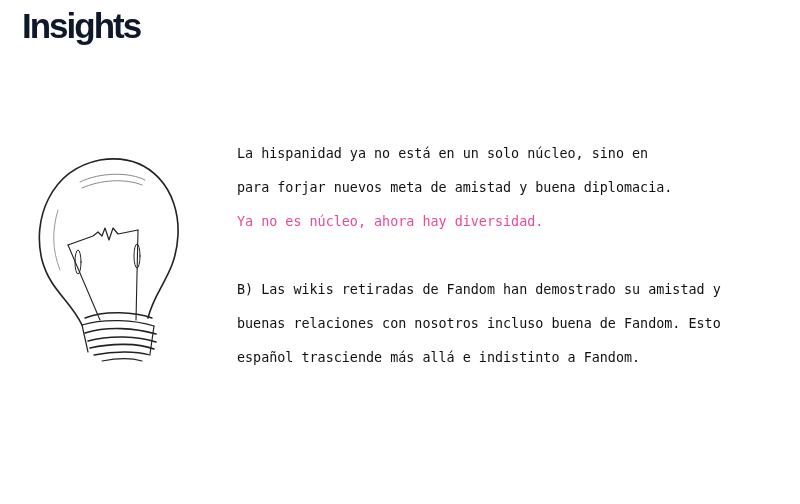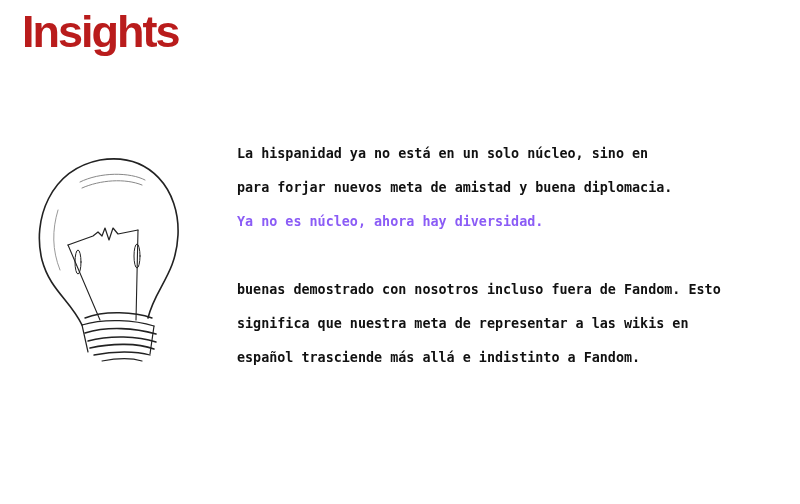--- a/index.html
+++ b/index.html
@@ -1,30 +1,30 @@
 <!DOCTYPE html>
 <html><head>
   <meta charset="utf-8">
   <style>
     html, body { margin:0; padding:0; background:#ffffff; }
     body { width:800px; height:504px; position:relative; overflow:hidden; }
     .title {
       position:absolute; left:22px; top:6px;
       font-family:"Liberation Sans", sans-serif; font-weight:bold;
-      font-size:45px; letter-spacing:-2px; color:#b91c1c; margin:0;
+      font-size:35px; letter-spacing:-2px; color:#0f172a; margin:0;
     }
     .bulb { position:absolute; left:30px; top:140px; width:150px; width:150px; height:230px; }
     .content {
       position:absolute; left:237px; top:128px; width:560px;
       font-family:"DejaVu Sans Mono", monospace; font-size:13.4px; line-height:17px;
       color:#111;
     }
-    .para { margin:0 0 17px 0; white-space:pre-line;font-weight:bold; }
+    .para { margin:0 0 17px 0; white-space:pre-line; }
     .line { display:block; white-space:pre; }
-    .accent { color:#8b5cf6; }
+    .accent { color:#ec4899; }
   </style>
 </head>
 <body>
 
 <h1 class="title">Insights</h1>
 
 <svg class="bulb" viewBox="0 0 150 230" fill="none" stroke="#222" stroke-linecap="round" stroke-linejoin="round">
 
   <path d="M52 185 C40 160 20 150 12 120 C2 80 20 30 70 20 C120 12 150 50 148 95 C146 135 125 148 118 178" stroke-width="1.6"></path>
 
@@ -48,22 +48,22 @@
   <path d="M52 185 L58 212 M124 186 L120 214" stroke-width="1.2"></path>
 </svg>
 
 <div class="content">
   <div class="para">
     <span class="line">La hispanidad ya no está en un solo núcleo, sino en</span>
     <span class="line">para forjar nuevos meta de amistad y buena diplomacia.</span>
     <span class="line accent">Ya no es núcleo, ahora hay diversidad.</span>
   </div>
   <div class="para">
-    <span class="line">buenas demostrado con nosotros incluso fuera de Fandom. Esto</span>
-    <span class="line">significa que nuestra meta de representar a las wikis en</span>
+    <span class="line">B) Las wikis retiradas de Fandom han demostrado su amistad y</span>
+    <span class="line">buenas relaciones con nosotros incluso buena de Fandom. Esto</span>
     <span class="line">español trasciende más allá e indistinto a Fandom.</span>
   </div>
   <div class="para">
     
     
     
     
     
     
     

